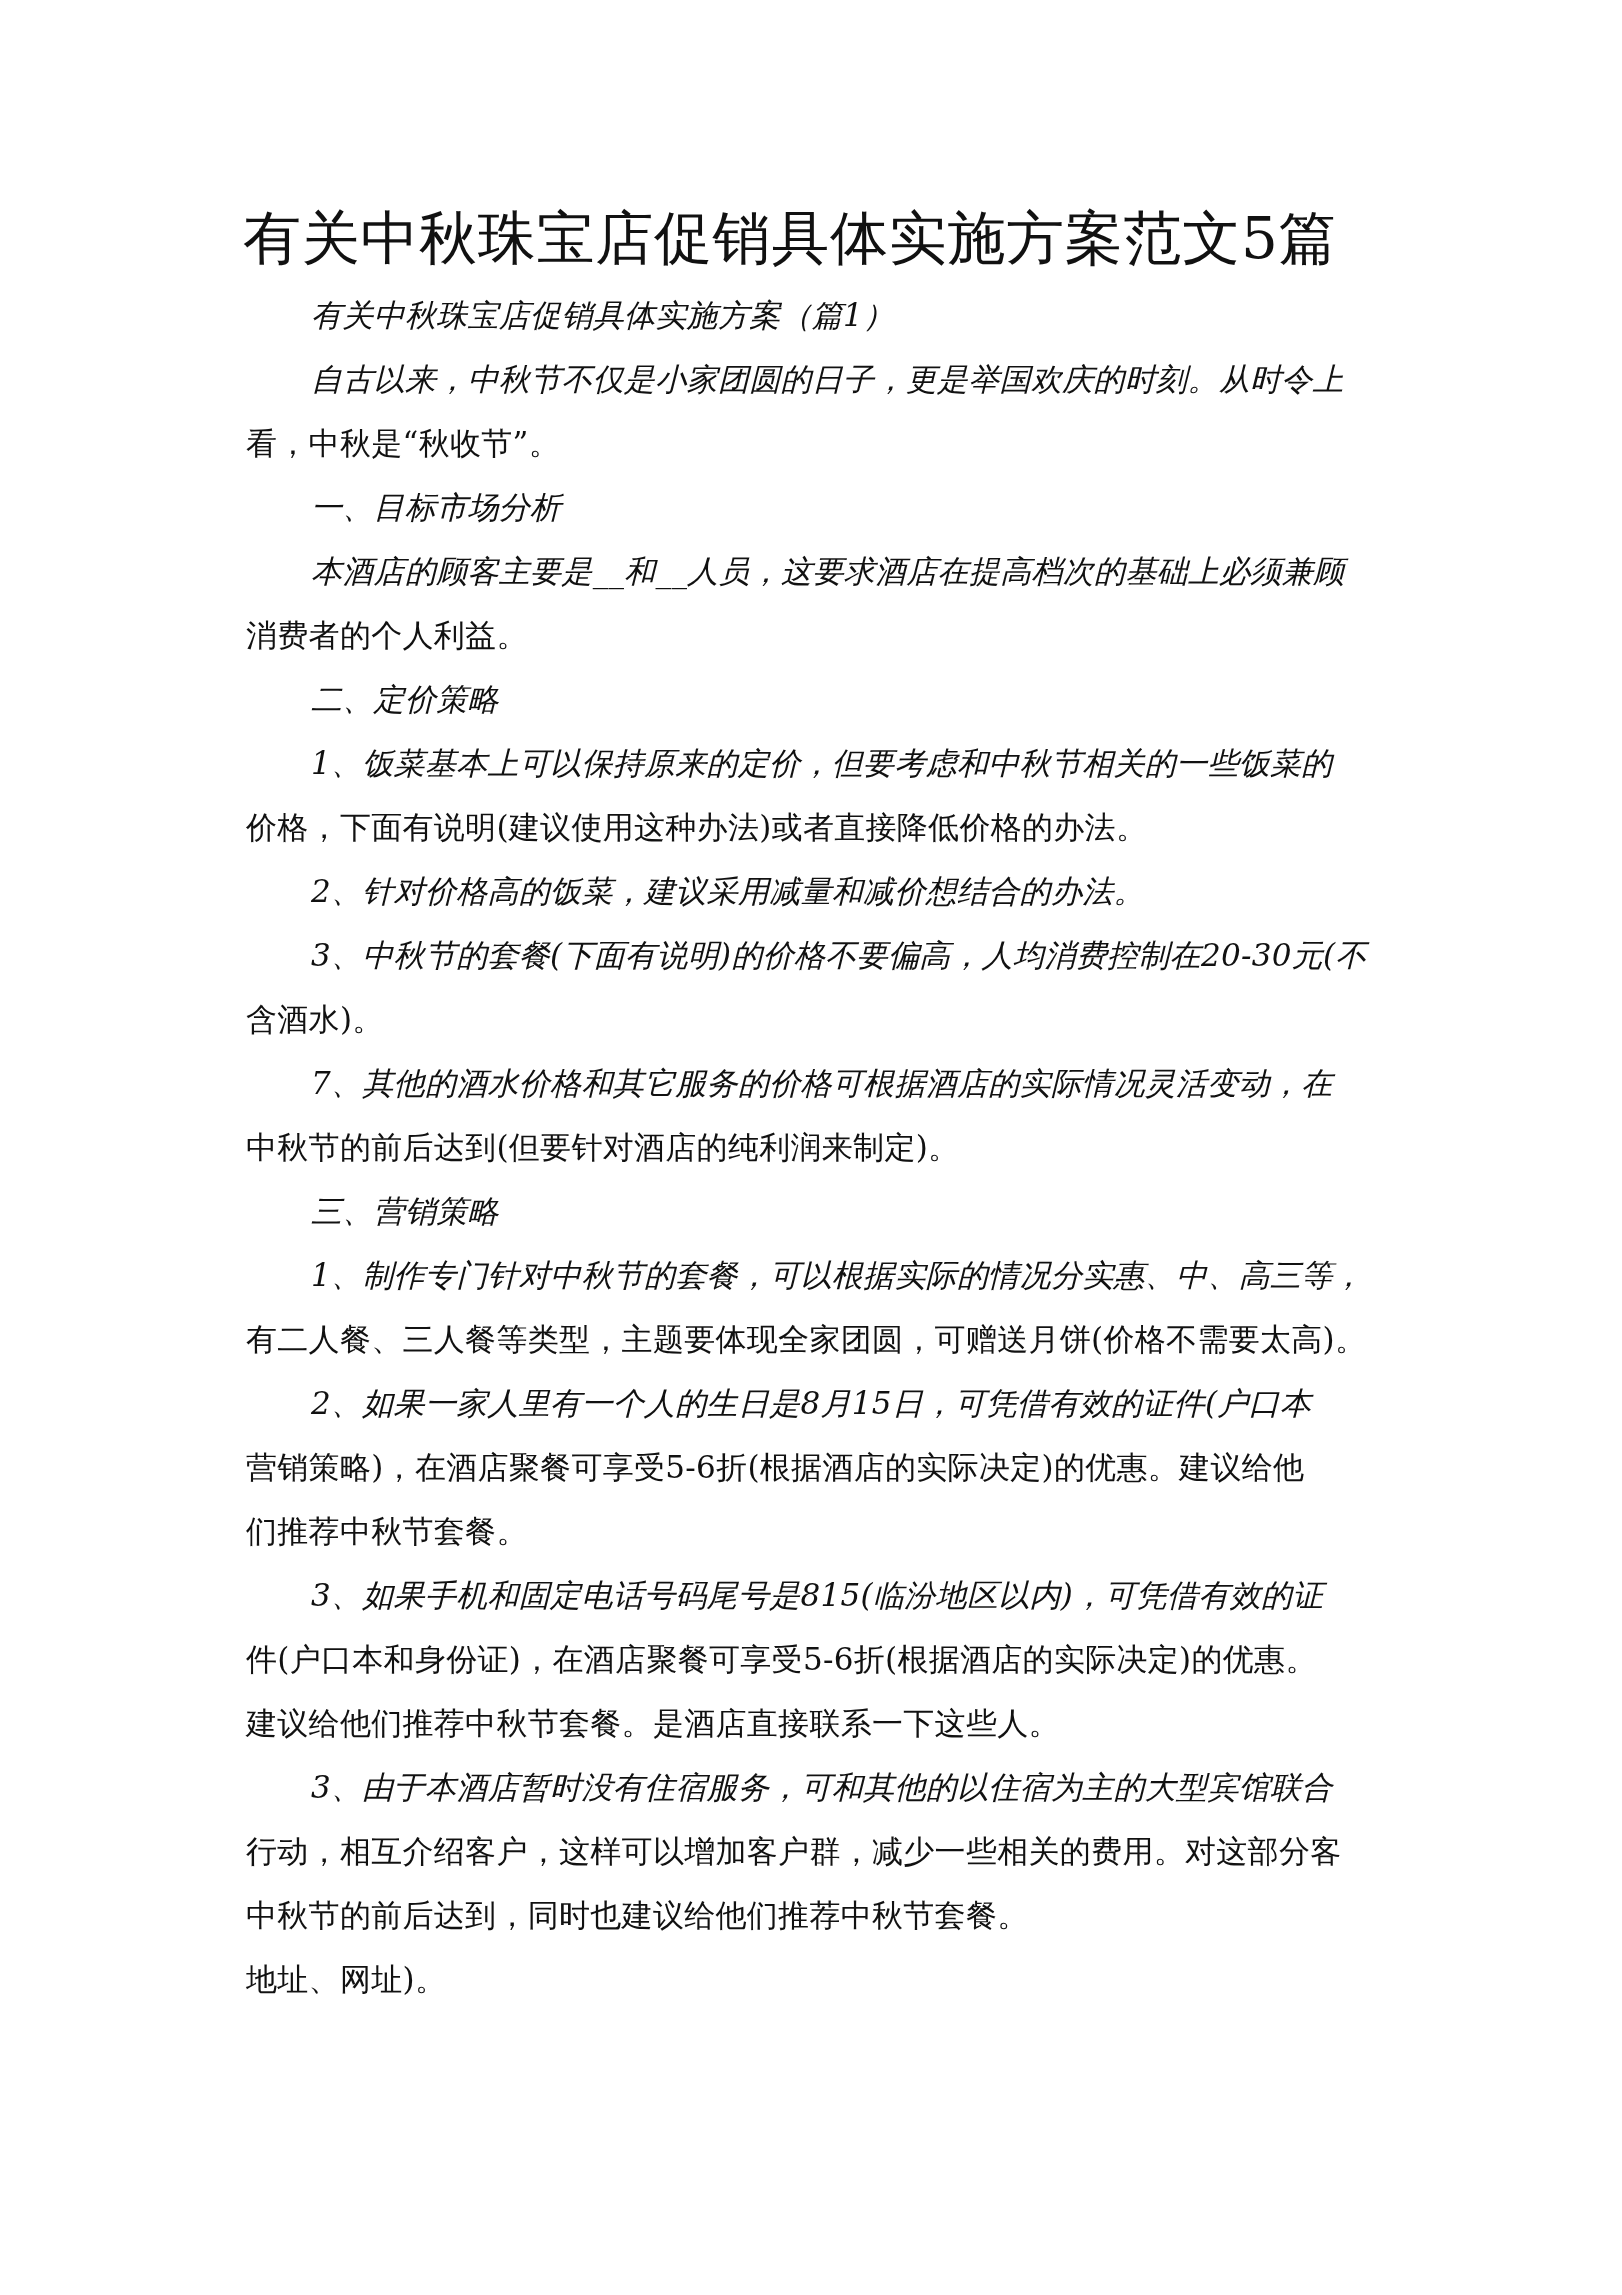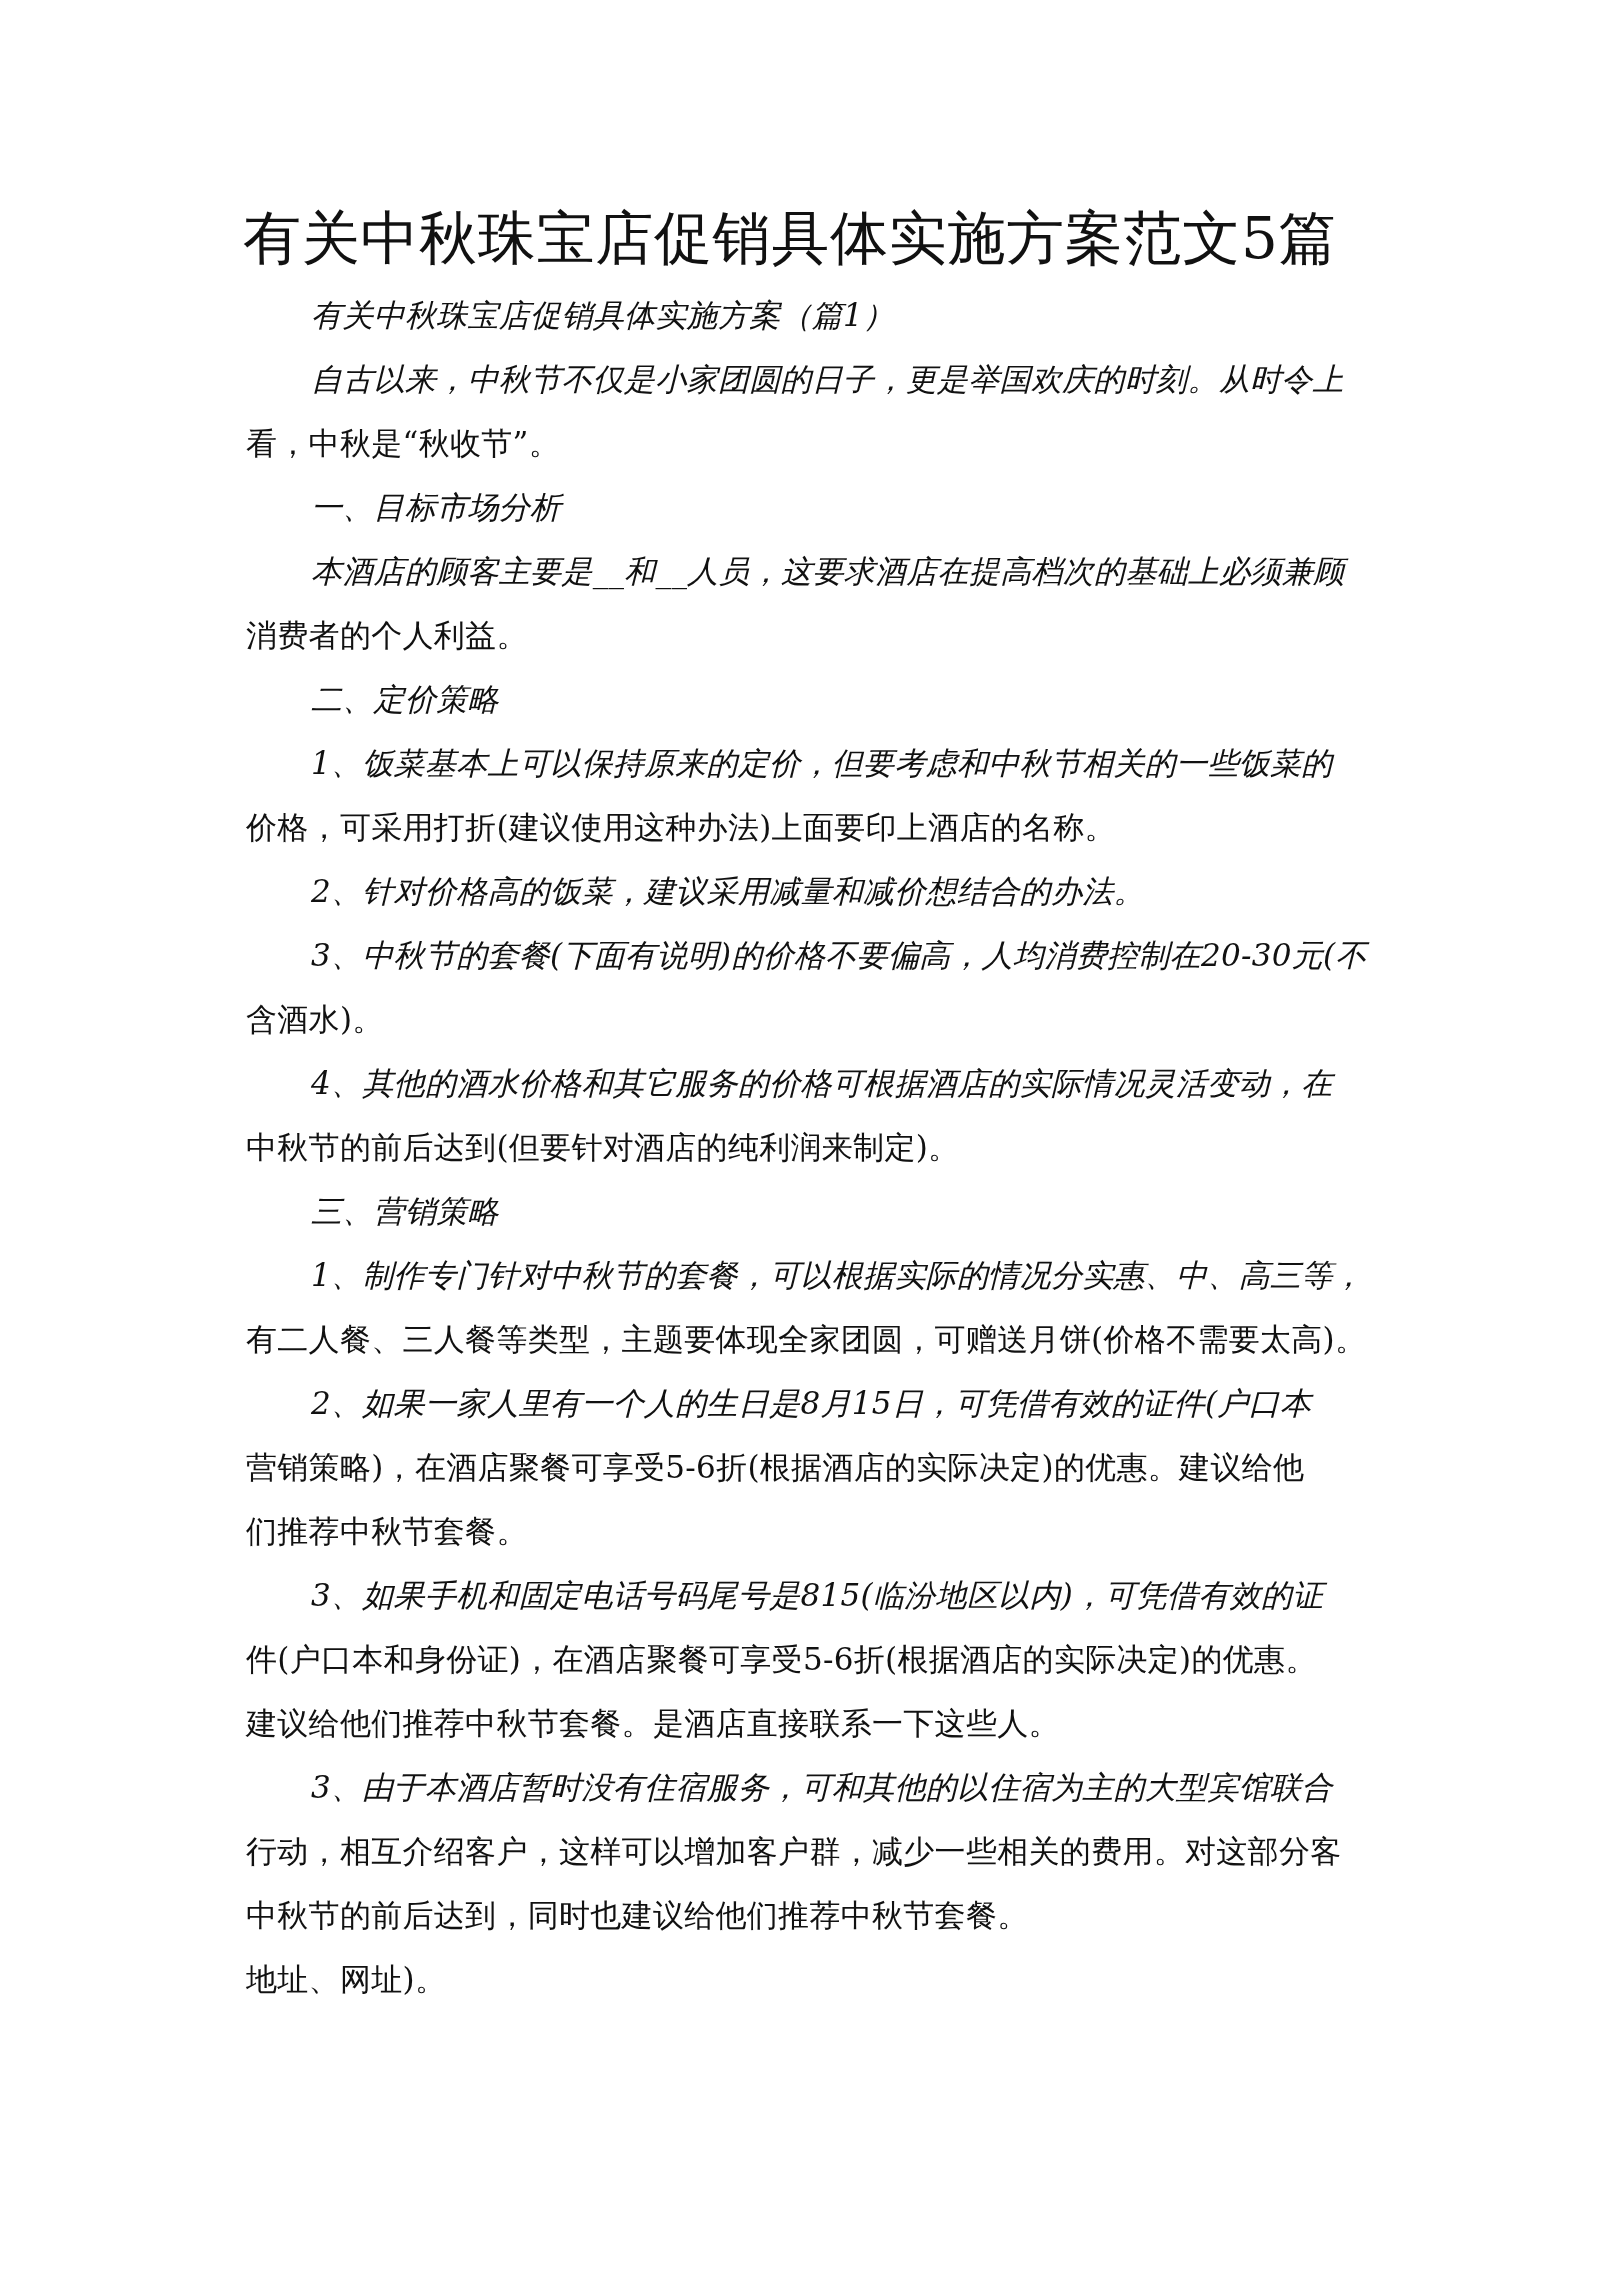--- a/index.html
+++ b/index.html
@@ -62,25 +62,25 @@
 
   <div class="body">
     <span class="line indent">有关中秋珠宝店促销具体实施方案（篇1）</span>
     <span class="line indent">自古以来，中秋节不仅是小家团圆的日子，更是举国欢庆的时刻。从时令上</span>
     <span class="line">看，中秋是“秋收节”。</span>
     <span class="line indent">一、目标市场分析</span>
     <span class="line indent">本酒店的顾客主要是__和__人员，这要求酒店在提高档次的基础上必须兼顾</span>
     <span class="line">消费者的个人利益。</span>
     <span class="line indent">二、定价策略</span>
     <span class="line indent">1、饭菜基本上可以保持原来的定价，但要考虑和中秋节相关的一些饭菜的</span>
-    <span class="line">价格，可采用打折(建议使用这种办法)上面要印上酒店的名称。</span>
+    <span class="line">价格，下面有说明(建议使用这种办法)或者直接降低价格的办法。</span>
     <span class="line indent">2、针对价格高的饭菜，建议采用减量和减价想结合的办法。</span>
     <span class="line indent">3、中秋节的套餐(下面有说明)的价格不要偏高，人均消费控制在20-30元(不</span>
     <span class="line">含酒水)。</span>
-    <span class="line indent">4、其他的酒水价格和其它服务的价格可根据酒店的实际情况灵活变动，在</span>
+    <span class="line indent">7、其他的酒水价格和其它服务的价格可根据酒店的实际情况灵活变动，在</span>
     <span class="line">中秋节的前后达到(但要针对酒店的纯利润来制定)。</span>
     <span class="line indent">三、营销策略</span>
     <span class="line indent">1、制作专门针对中秋节的套餐，可以根据实际的情况分实惠、中、高三等，</span>
     <span class="line">有二人餐、三人餐等类型，主题要体现全家团圆，可赠送月饼(价格不需要太高)。</span>
     <span class="line indent">2、如果一家人里有一个人的生日是8月15日，可凭借有效的证件(户口本</span>
     <span class="line">营销策略)，在酒店聚餐可享受5-6折(根据酒店的实际决定)的优惠。建议给他</span>
     <span class="line">们推荐中秋节套餐。</span>
     <span class="line indent">3、如果手机和固定电话号码尾号是815(临汾地区以内)，可凭借有效的证</span>
     <span class="line">件(户口本和身份证)，在酒店聚餐可享受5-6折(根据酒店的实际决定)的优惠。</span>
     <span class="line">建议给他们推荐中秋节套餐。是酒店直接联系一下这些人。</span>

